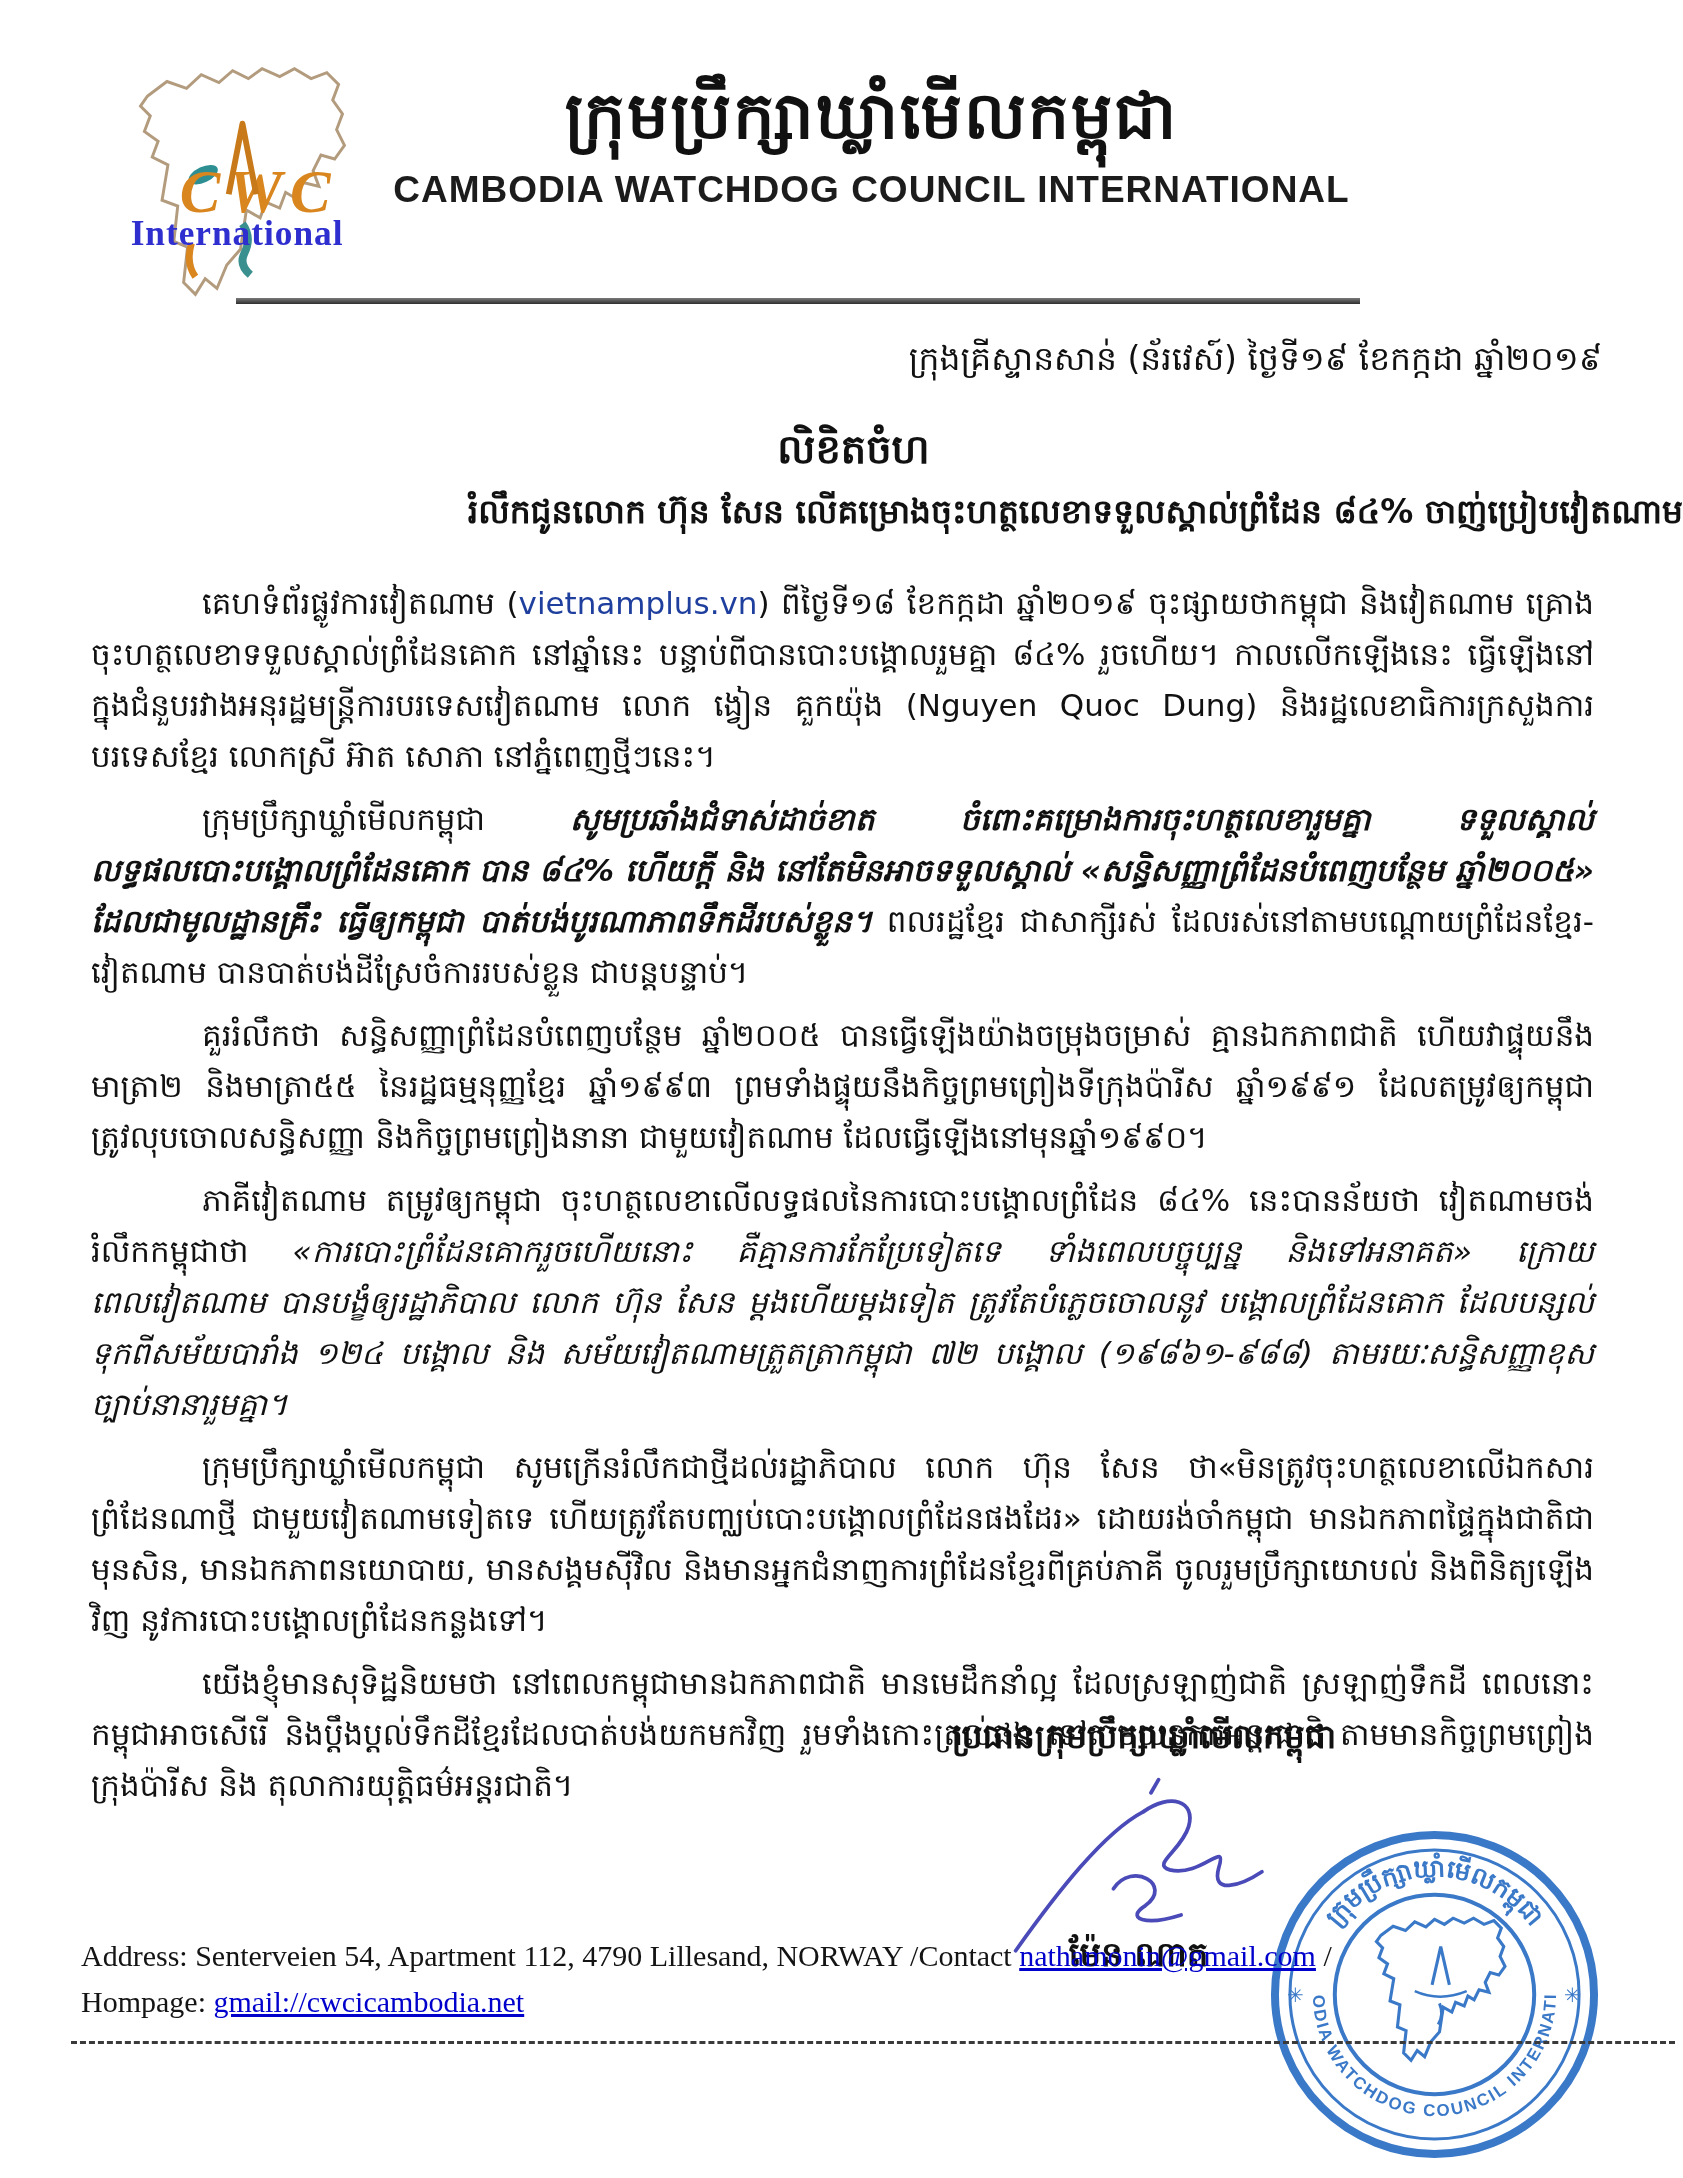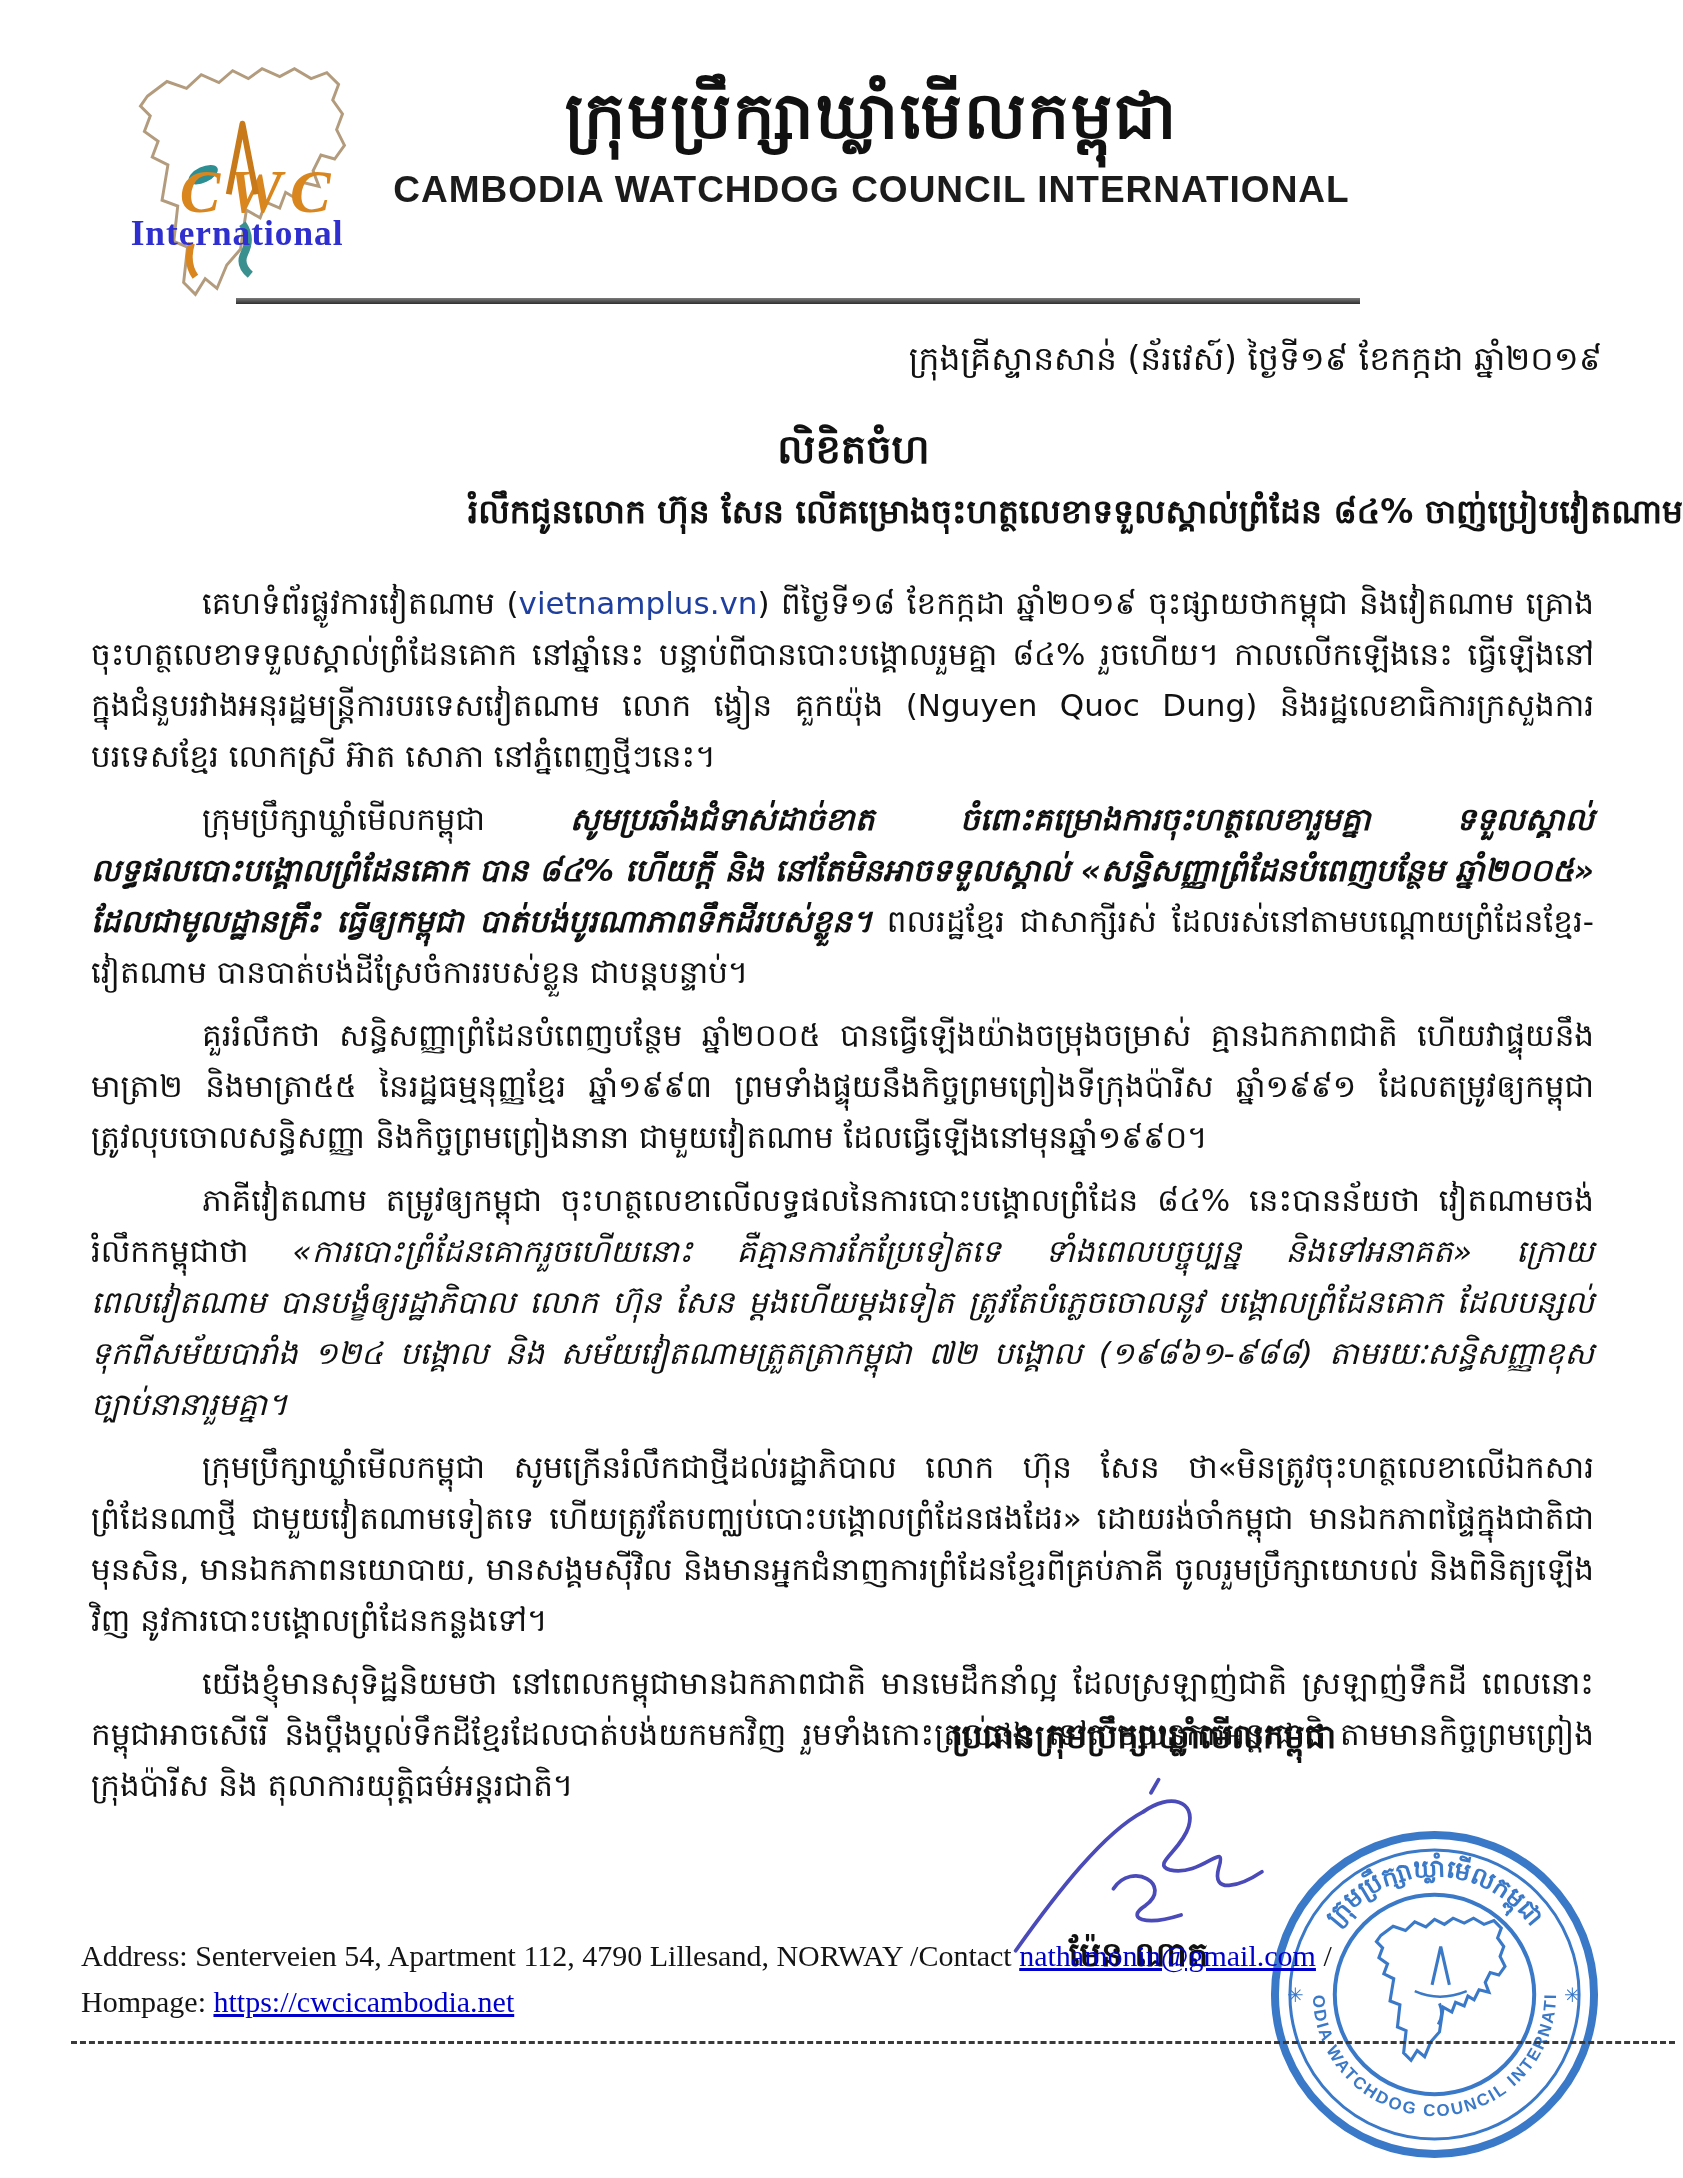--- a/index.html
+++ b/index.html
@@ -114,17 +114,17 @@
       <path d="M55,40 L75,25 L95,32 L110,18 L128,26 L142,14 L158,22 L172,12 L190,20 L205,12 L222,22 L238,16 L250,28 L244,44 L254,58 L248,74 L256,90 L246,104 L232,100 L224,116 L230,132 L214,128 L206,144 L196,138 L190,154 L176,148 L170,164 L156,156 L150,196 L136,212 L126,236 L114,226 L104,242 L92,230 L96,194 L82,188 L86,152 L70,146 L76,110 L60,102 L66,86 L52,76 L58,60 L48,50 Z" fill="none" stroke="#3a78c8" stroke-width="5"></path>
       <polyline points="138,120 152,58 166,120" fill="none" stroke="#3a78c8" stroke-width="5"></polyline>
       <path d="M110,130 q40,18 84,0" fill="none" stroke="#3a78c8" stroke-width="4"></path>
       <path d="M150,150 q8,18 -2,34" fill="none" stroke="#3a78c8" stroke-width="5"></path>
     </g>
   </svg>
 
   <div class="footer-rule"></div>
   <div class="footer">
     <div><span>Address: Senterveien 54, Apartment 112, 4790 Lillesand, NORWAY /Contact </span><span class="flink">nathamonin@gmail.com</span><span> /</span></div>
-    <div><span>Hompage: </span><span class="flink">https://cwcicambodia.net</span></div>
+    <div><span>Hompage: </span><span class="flink">gmail://cwcicambodia.net</span></div>
   </div>
 
 </div>
 
 
 </body></html>

